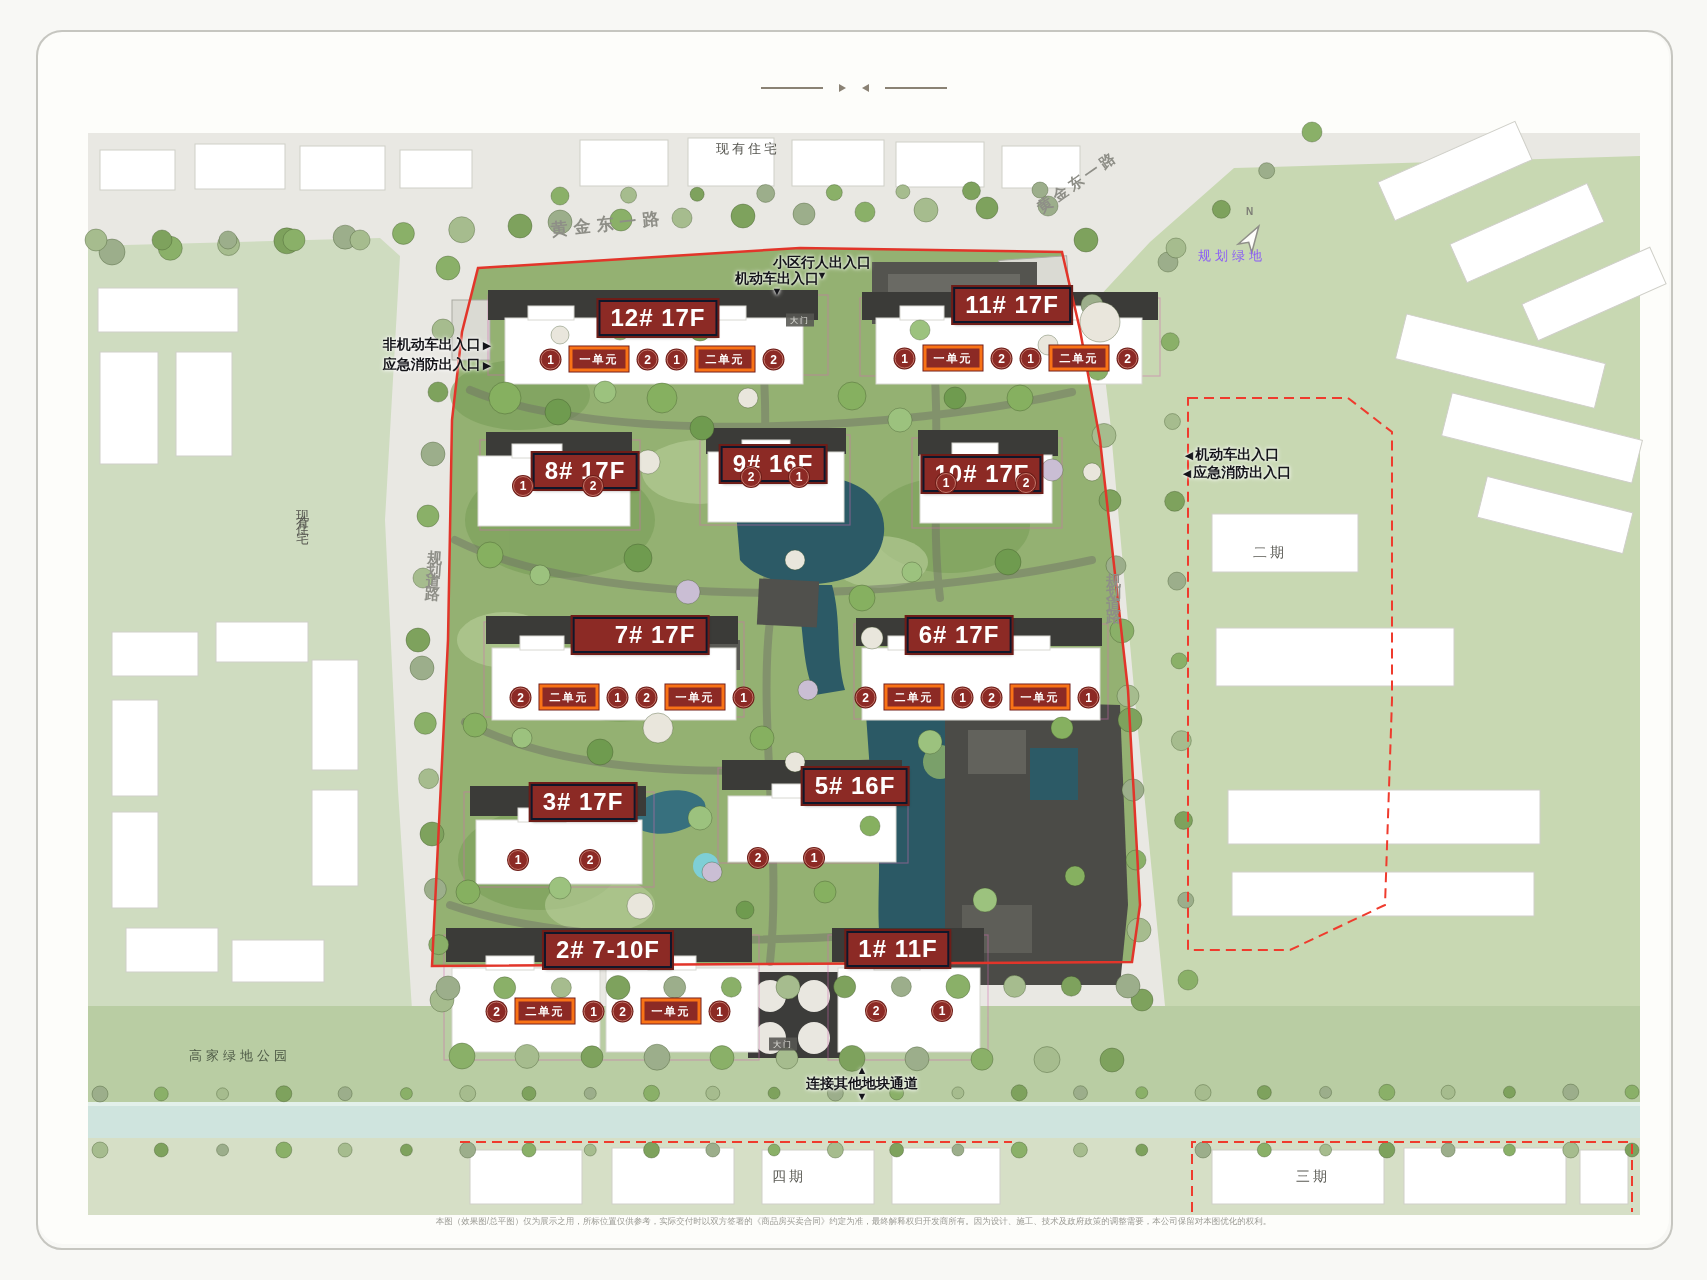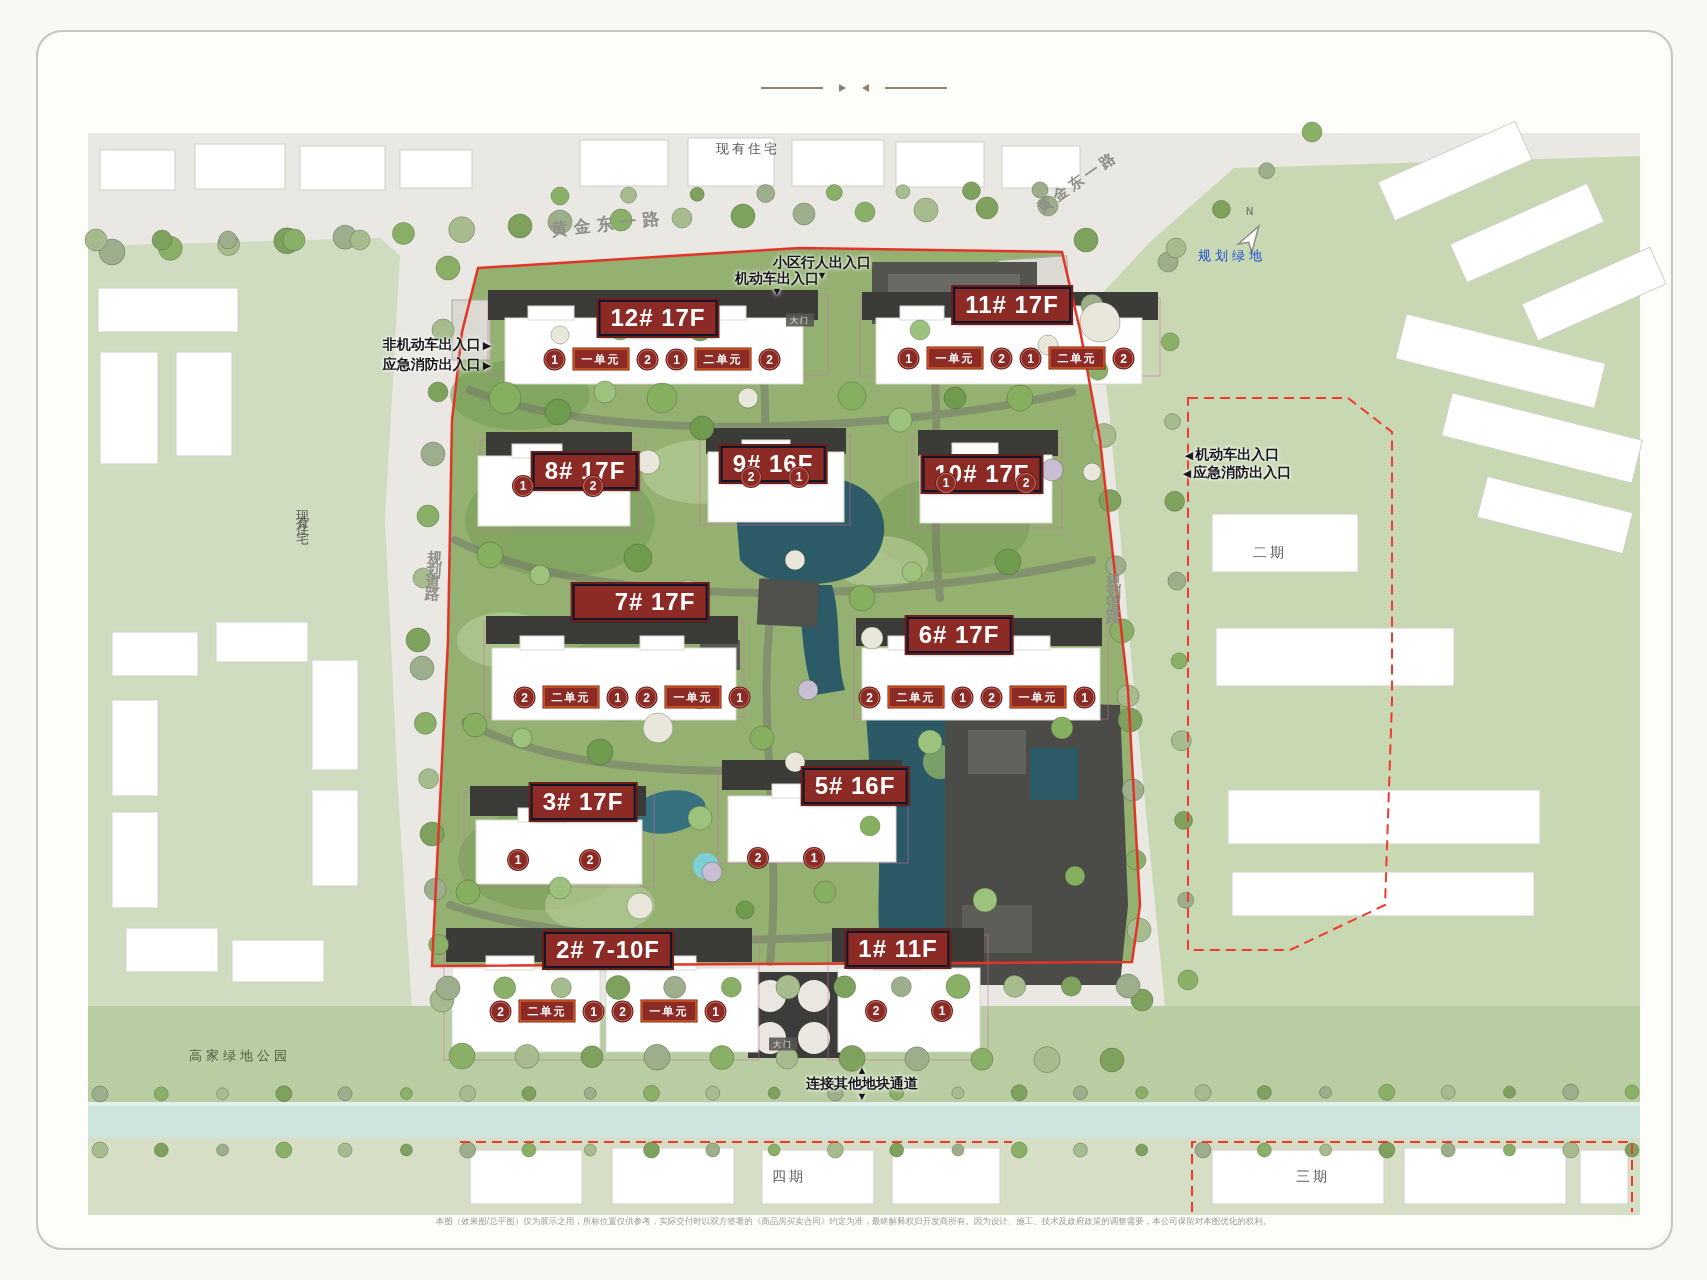--- a/index.html
+++ b/index.html
@@ -19,21 +19,21 @@
 
   
   .badge{position:absolute;transform:translate(-50%,-50%);background:#8c2a25;color:#fff;
          font-weight:bold;font-size:24px;letter-spacing:1px;padding:2px 10px;white-space:nowrap;
          border:2px solid #0f172a;box-shadow:0 0 0 2px #6e1d18,1px 2px 3px rgba(0,0,0,.35);z-index:8;}
   .units{position:absolute;transform:translate(-50%,-50%);display:flex;align-items:center;z-index:8;}
   .uc{width:18px;height:18px;border-radius:50%;background:#8c2a25;color:#fff;font-size:12px;
       font-weight:bold;display:flex;align-items:center;justify-content:center;
       border:1px solid #c4766a;box-shadow:0 0 0 1px #6e1d18;}
   .ub{background:#8c2a25;color:#fff;font-size:11px;font-weight:bold;padding:2px 7px;
-      border:1px solid #f97316;box-shadow:0 0 0 1px #6e1d18;white-space:nowrap;letter-spacing:2px;text-align:right;}
+      border:3px solid #f97316;box-shadow:0 0 0 1px #6e1d18;white-space:nowrap;letter-spacing:2px;text-align:right;}
 
   
   .entr{position:absolute;transform:translate(-50%,-50%);color:#15151a;font-size:14px;font-weight:bold;
         white-space:nowrap;z-index:7;text-shadow:0 0 3px #fff,0 0 5px #fff;}
   .entr.col{display:flex;flex-direction:column;align-items:center;line-height:1.05;}
   .entr.row{display:flex;flex-direction:row;align-items:center;gap:2px;}
   .tri{font-size:11px;line-height:1;}
 
   
   .lbl{position:absolute;transform:translate(-50%,-50%);white-space:nowrap;z-index:6;}
@@ -445,21 +445,21 @@
     <span class="dline"></span>
   </div>
 
   <div class="compass">
     <span class="n">N</span>
   </div>
 
   <div class="lbl" style="left:748px;top:149px;font-size:13px;letter-spacing:3px;color:#55554f;">现有住宅</div>
   <div class="lbl road" style="left:608px;top:224px;font-size:17px;letter-spacing:6px;transform:translate(-50%,-50%) rotate(-6deg);">黄金东一路</div>
   <div class="lbl road" style="left:1078px;top:182px;font-size:15px;letter-spacing:4px;transform:translate(-50%,-50%) rotate(-35deg);">黄金东一路</div>
-  <div class="lbl" style="left:1232px;top:256px;font-size:13px;letter-spacing:4px;color:#1d4ed8;">规划绿地</div>
+  <div class="lbl" style="left:1232px;top:256px;font-size:13px;letter-spacing:4px;color:#8b5cf6;">规划绿地</div>
   <div class="lbl vert" style="left:302px;top:513px;font-size:13px;letter-spacing:7px;color:#55554f;">现有住宅</div>
   <div class="lbl vert road" style="left:434px;top:562px;font-size:15px;letter-spacing:12px;transform:translate(-50%,-50%) rotate(4deg);">规划道路</div>
   <div class="lbl vert road" style="left:1113px;top:585px;font-size:15px;letter-spacing:12px;">规划道路</div>
   <div class="lbl" style="left:1270px;top:553px;font-size:14px;letter-spacing:3px;color:#5a5a54;">二期</div>
   <div class="lbl" style="left:1313px;top:1177px;font-size:14px;letter-spacing:3px;color:#5a5a54;">三期</div>
   <div class="lbl" style="left:753px;top:1177px;font-size:14px;letter-spacing:3px;color:#5a5a54;margin-left:36px;">四期</div>
   <div class="lbl" style="left:240px;top:1056px;font-size:13px;letter-spacing:4px;color:#4e5a46;">高家绿地公园</div>
 
   <div class="entr col" style="left:822px;top:268px;">
     <span>小区行人出入口</span>
@@ -492,21 +492,21 @@
   </div>
 
   <div class="gate" style="left:800px;top:320px;">大门</div>
   <div class="gate" style="left:783px;top:1044px;">大门</div>
 
   <div class="badge" style="left:658px;top:318px;">12# 17F</div>
   <div class="badge" style="left:1012px;top:305px;">11# 17F</div>
   <div class="badge" style="left:585px;top:471px;">8# 17F</div>
   <div class="badge" style="left:773px;top:464px;">9# 16F</div>
   <div class="badge" style="left:982px;top:468px;margin-top:6px;">10# 17F</div>
-  <div class="badge" style="left:640px;top:602px;padding-left:40px;">7# 17F</div>
+  <div class="badge" style="left:640px;top:635px;padding-left:40px;">7# 17F</div>
   <div class="badge" style="left:959px;top:635px;">6# 17F</div>
   <div class="badge" style="left:855px;top:786px;">5# 16F</div>
   <div class="badge" style="left:583px;top:802px;">3# 17F</div>
   <div class="badge" style="left:608px;top:950px;">2# 7-10F</div>
   <div class="badge" style="left:898px;top:949px;">1# 11F</div>
 
   <div class="units" style="left:662px;top:359px;gap:9px;">
     <span class="uc">1</span>
     <span class="ub">一单元</span>
     <span class="uc">2</span>

